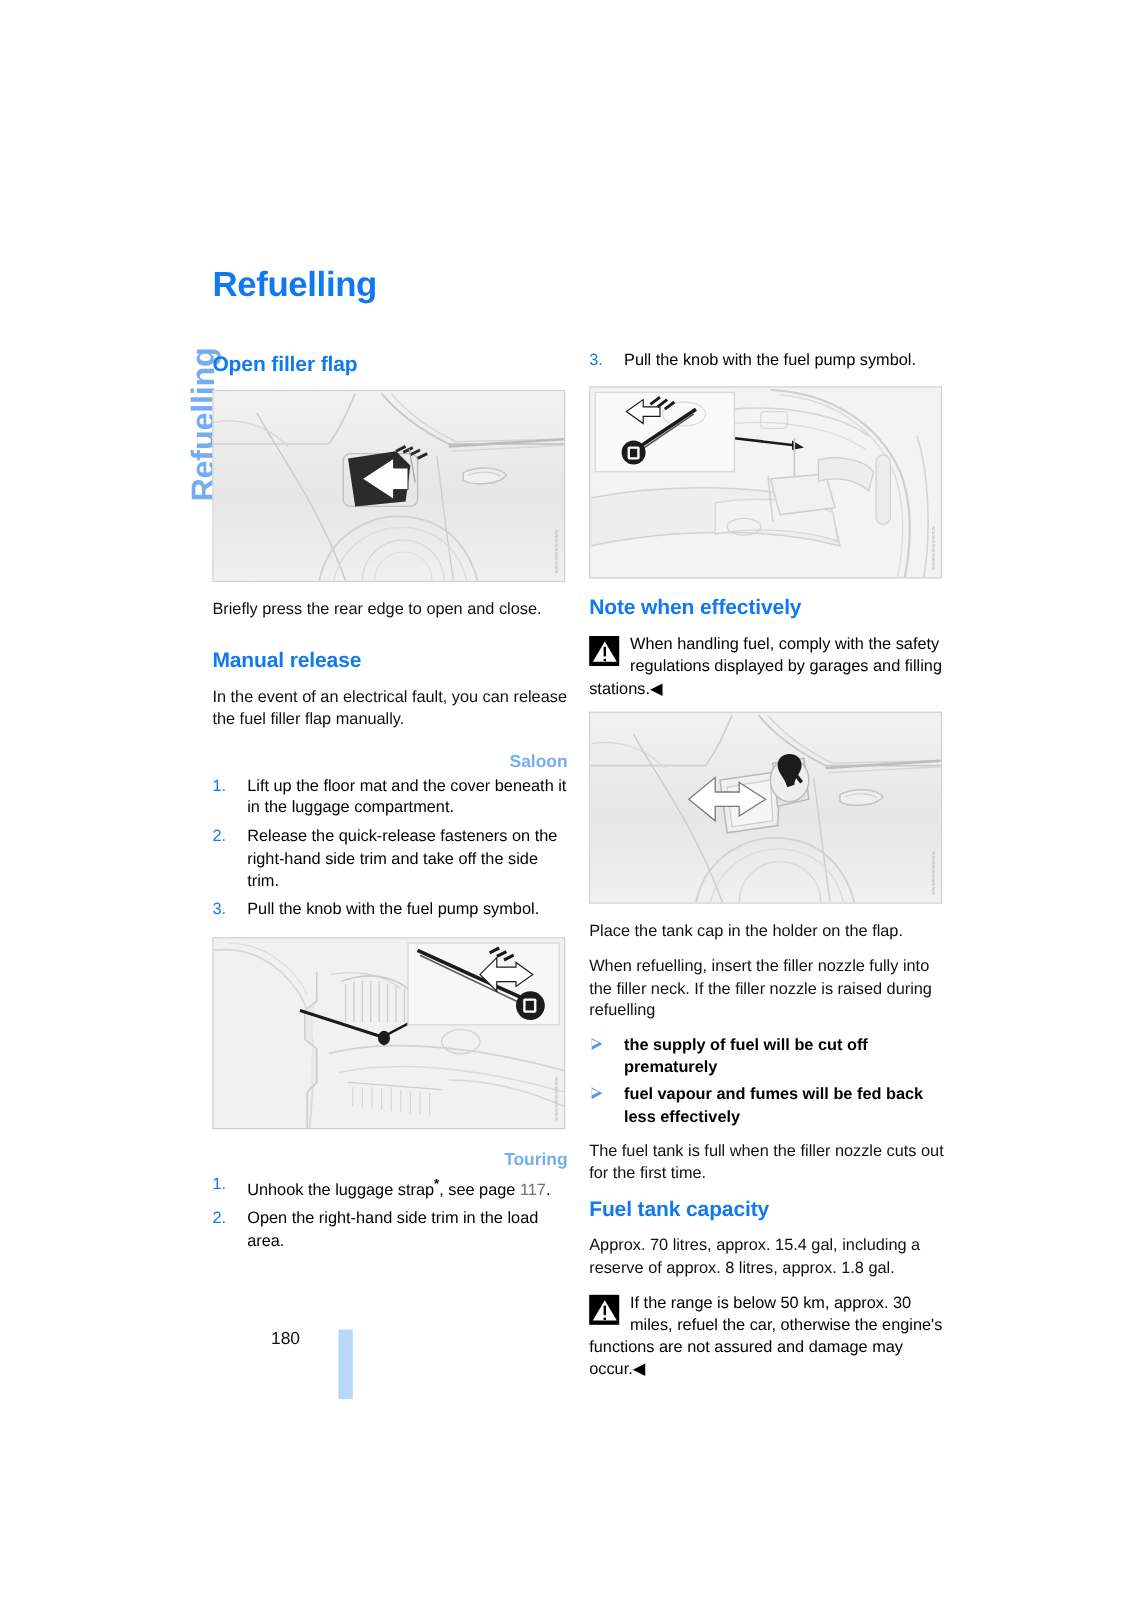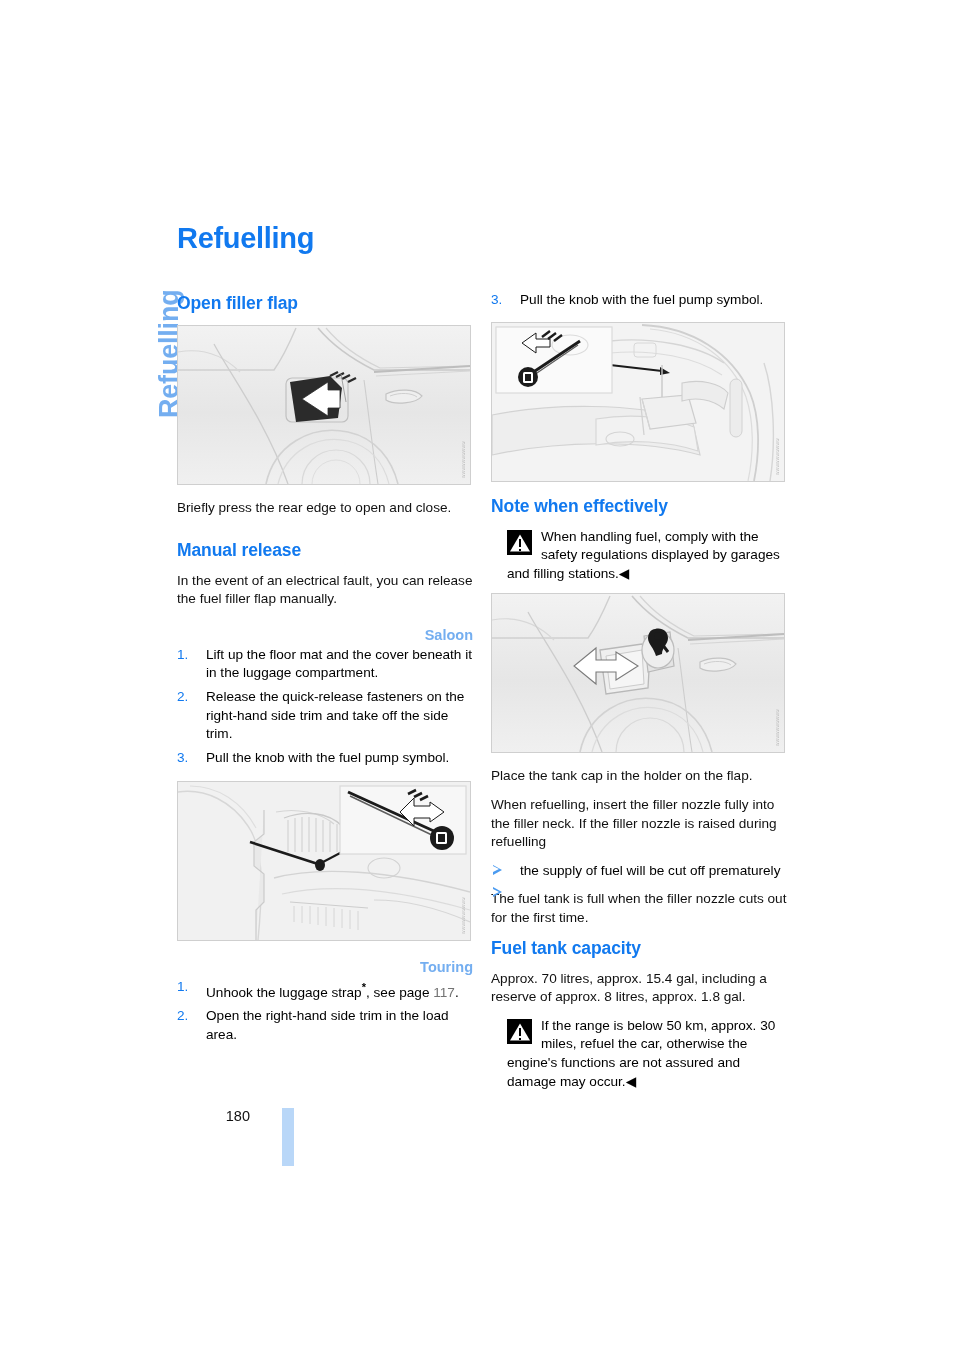--- a/index.html
+++ b/index.html
@@ -105,20 +105,21 @@
     top: 0;
     color: #1179ef;
     font-size: 13.6px;
   }
 
   
   ul.tri {
     list-style: none;
     margin: 0 0 10px 0;
     padding: 0;
+    font-weight: bold;
   }
   ul.tri li {
     position: relative;
     padding-left: 29px;
     font-size: 13.6px;
     line-height: 18.6px;
     margin-bottom: 4px;
   }
   ul.tri li .tri-mark {
     position: absolute;
@@ -166,21 +167,21 @@
     white-space: nowrap;
     overflow: hidden;
     line-height: 9px;
   }
 
   
   .warn {
     position: relative;
     font-size: 13.6px;
     line-height: 18.6px;
-    margin: 0 0 10px 16px;
+    margin: 0 0 10px 0;
   }
   .warn .tri-icon {
     float: left;
     width: 25px;
     height: 25px;
     background: #000000;
     margin: 2px 9px 0 0;
     position: relative;
   }
   .warn .tri-icon .glyph {
@@ -490,20 +491,21 @@
     <p class="body">Place the tank cap in the holder on the flap.</p>
     <p class="body">When refuelling, insert the filler nozzle fully into the filler neck. If the filler nozzle is raised during refuelling</p>
 
     <ul class="tri">
       <li>
         <span class="tri-mark"></span>
         <span>the supply of fuel will be cut off prematurely</span>
       </li>
       <li>
         <span class="tri-mark"></span>
+        <span>fuel vapour and fumes will be fed back less effectively</span>
       </li>
     </ul>
 
     <p class="body">The fuel tank is full when the filler nozzle cuts out for the first time.</p>
 
     <h2 class="h2" style="margin-top:10px;">Fuel tank capacity</h2>
     <p class="body">Approx. 70 litres, approx. 15.4 gal, including a reserve of approx. 8 litres, approx. 1.8 gal.</p>
 
     <div class="warn">
       <span class="tri-icon">

